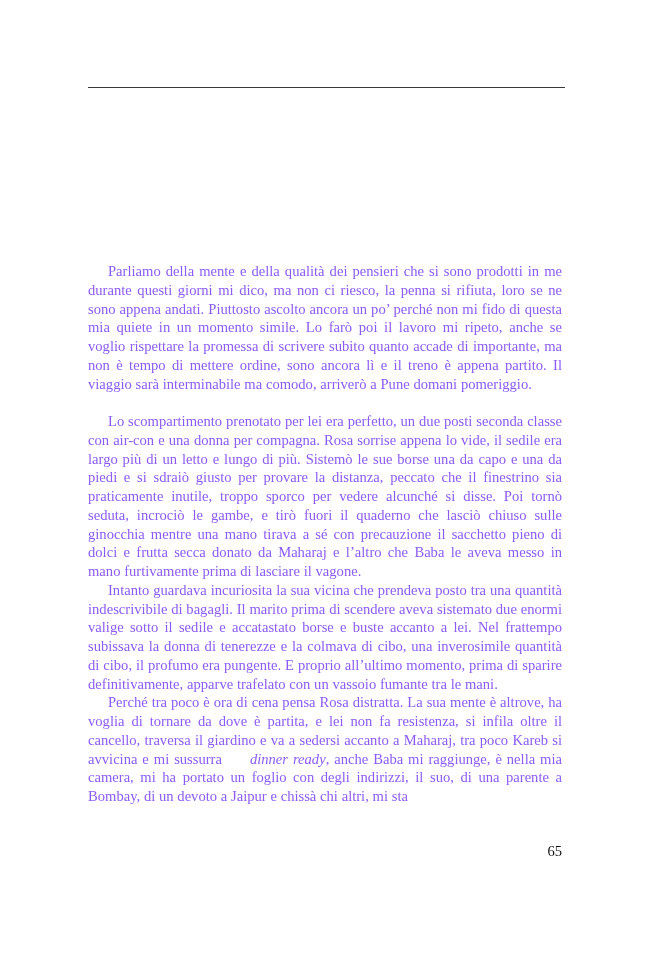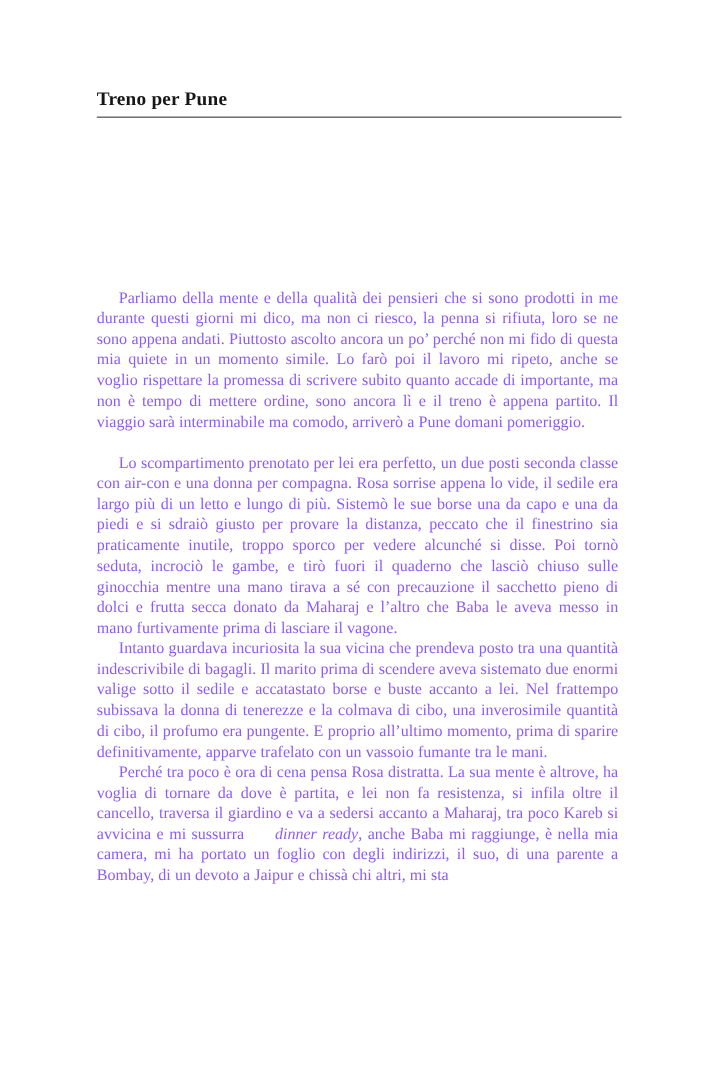--- a/index.html
+++ b/index.html
@@ -84,32 +84,32 @@
     line-height: 18.75px;
     color: #111111;
   }
 </style>
 </head>
 <body>
 
 <div class="page">
 
   <div class="header-block">
-    <h1 class="chapter-title">Treno per Pune</h1>
     <div class="header-rule"></div>
   </div>
 
   <div class="text-column">
 
     <p class="para gap-after">Parliamo della mente e della qualità dei pensieri che si sono prodotti in me durante questi giorni mi dico, ma non ci riesco, la penna si rifiuta, loro se ne sono appena andati. Piuttosto ascolto ancora un po’ perché non mi fido di questa mia quiete in un momento simile. Lo farò poi il lavoro mi ripeto, anche se voglio rispettare la promessa di scrivere subito quanto accade di importante, ma non è tempo di mettere ordine, sono ancora lì e il treno è appena partito. Il viaggio sarà interminabile ma comodo, arriverò a Pune domani pomeriggio.</p>
 
     <p class="para">Lo scompartimento prenotato per lei era perfetto, un due posti seconda classe con air-con e una donna per compagna. Rosa sorrise appena lo vide, il sedile era largo più di un letto e lungo di più. Sistemò le sue borse una da capo e una da piedi e si sdraiò giusto per provare la distanza, peccato che il finestrino sia praticamente inutile, troppo sporco per vedere alcunché si disse. Poi tornò seduta, incrociò le gambe, e tirò fuori il quaderno che lasciò chiuso sulle ginocchia mentre una mano tirava a sé con precauzione il sacchetto pieno di dolci e frutta secca donato da Maharaj e l’altro che Baba le aveva messo in mano furtivamente prima di lasciare il vagone.</p>
 
     <p class="para">Intanto guardava incuriosita la sua vicina che prendeva posto tra una quantità indescrivibile di bagagli. Il marito prima di scendere aveva sistemato due enormi valige sotto il sedile e accatastato borse e buste accanto a lei. Nel frattempo subissava la donna di tenerezze e la colmava di cibo, una inverosimile quantità di cibo, il profumo era pungente. E proprio all’ultimo momento, prima di sparire definitivamente, apparve trafelato con un vassoio fumante tra le mani.</p>
 
     <p class="para">
       <span>Perché tra poco è ora di cena pensa Rosa distratta. La sua mente è altrove, ha voglia di tornare da dove è partita, e lei non fa resistenza, si infila oltre il cancello, traversa il giardino e va a sedersi accanto a Maharaj, tra poco Kareb si avvicina e mi sussurra </span><em>dinner ready</em><span>, anche Baba mi raggiunge, è nella mia camera, mi ha portato un foglio con degli indirizzi, il suo, di una parente a Bombay, di un devoto a Jaipur e chissà chi altri, mi sta</span>
     </p>
 
   </div>
 
+  <div class="folio">65</div>
 
 </div>
 
 </body></html>

